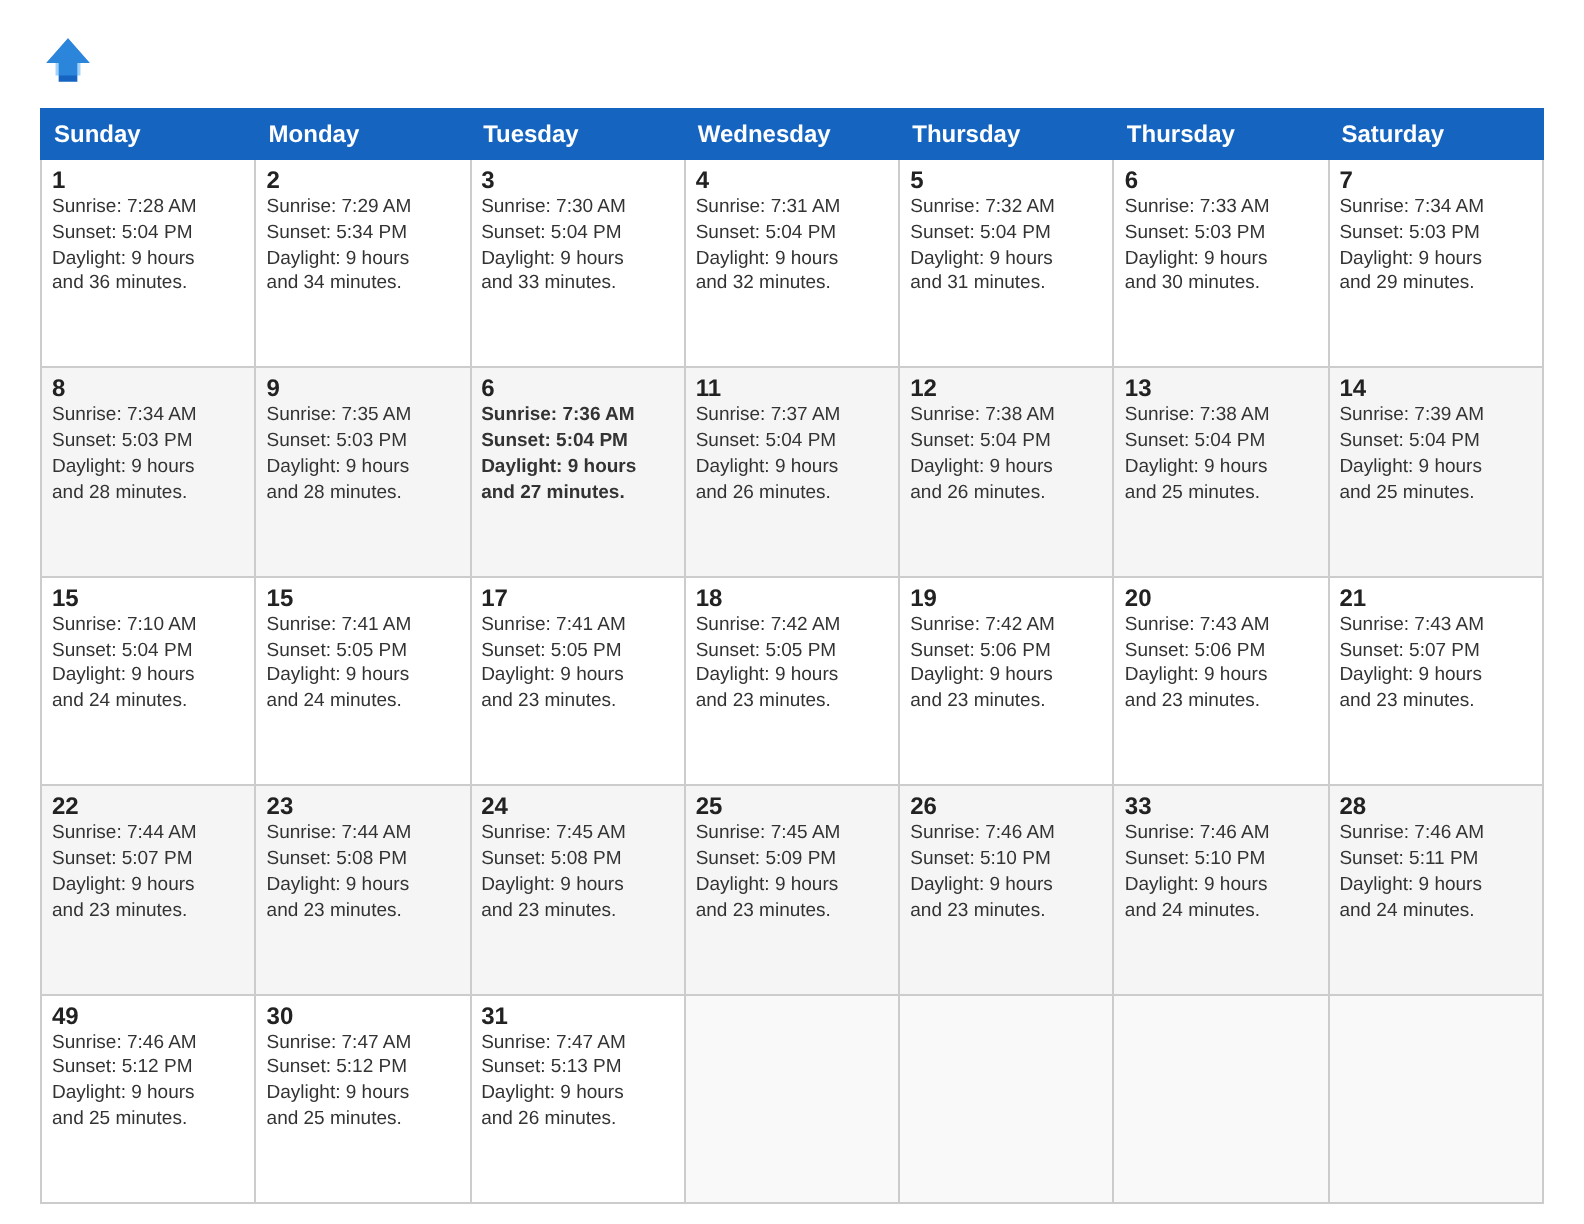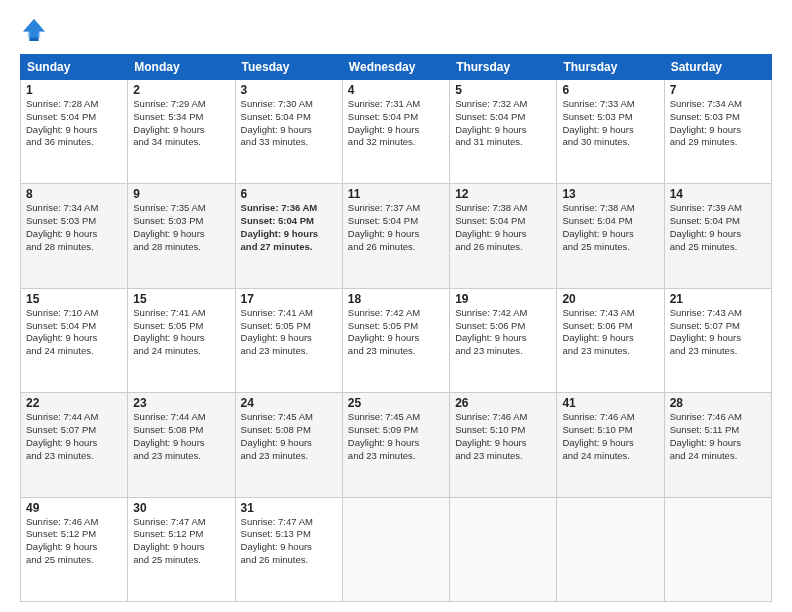--- a/index.html
+++ b/index.html
@@ -310,21 +310,21 @@
 and 23 minutes.</div>
           </td>
           <td>
             <span class="day-num">26</span>
             <div class="day-info" style="white-space: pre-line;">Sunrise: 7:46 AM
 Sunset: 5:10 PM
 Daylight: 9 hours
 and 23 minutes.</div>
           </td>
           <td>
-            <span class="day-num">41</span>
+            <span class="day-num">33</span>
             <div class="day-info" style="white-space: pre-line;">Sunrise: 7:46 AM
 Sunset: 5:10 PM
 Daylight: 9 hours
 and 24 minutes.</div>
           </td>
           <td>
             <span class="day-num">28</span>
             <div class="day-info" style="white-space: pre-line;">Sunrise: 7:46 AM
 Sunset: 5:11 PM
 Daylight: 9 hours

